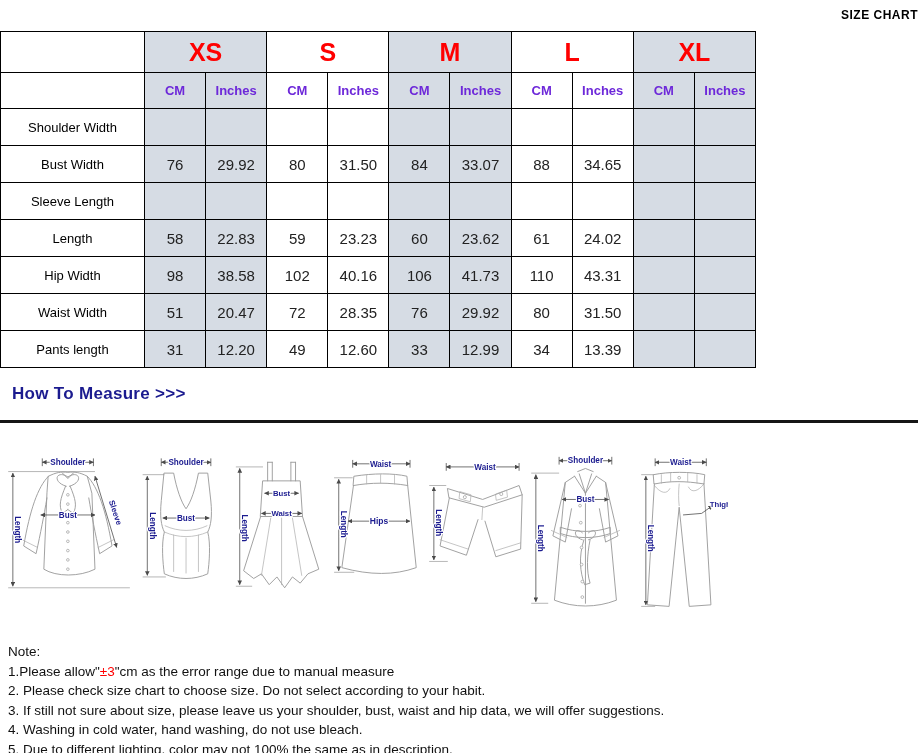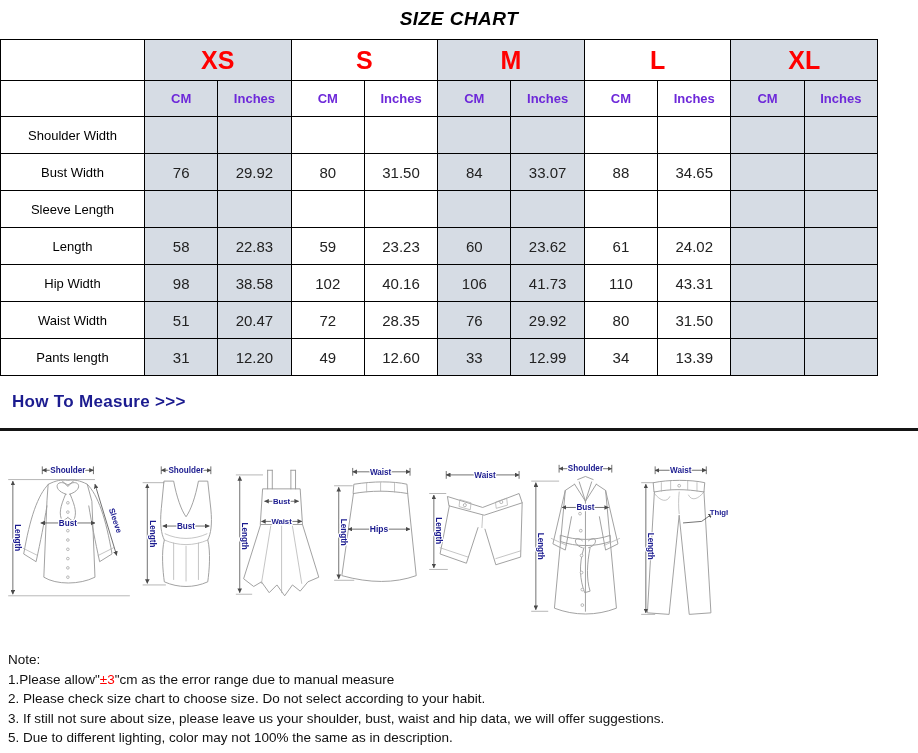--- a/index.html
+++ b/index.html
@@ -1,18 +1,18 @@
 <!DOCTYPE html>
 <html><head>
 <meta charset="utf-8">
 <style>
   html,body{margin:0;padding:0;background:#fff;}
   body{width:918px;height:753px;font-family:"Liberation Sans",sans-serif;color:#111;overflow:hidden;}
-  .page-title{text-align:center;font-size:19px;font-weight:bold;margin:8px 0 9px 0;color:#000;letter-spacing:.5px;font-style:italic;}
-  table.size-table{border-collapse:collapse;table-layout:fixed;width:878px;}
+  .page-title{text-align:right;font-size:12px;font-weight:bold;margin:8px 0 9px 0;color:#000;letter-spacing:.5px;}
+  table.size-table{border-collapse:collapse;table-layout:fixed;width:756px;}
   table.size-table td{border:1px solid #000;text-align:center;vertical-align:middle;padding:0;overflow:hidden;white-space:nowrap;}
   td.col-label{width:144px;}
   tr.size-row td{height:40px;font-size:25px;font-weight:bold;color:#ff0000;}
   tr.unit-row td{height:35px;font-size:13px;font-weight:bold;color:#6d28d9;}
   tr.data-row td{height:36px;font-size:15px;color:#222;}
   tr.data-row td.lbl{font-size:13px;color:#000;}
   .g{background:#d6dce4;}
   .htm-heading{margin:16px 0 16px 12px;font-size:17px;font-weight:bold;color:#1b1b8f;letter-spacing:.3px;}
   .htm-rule{border:none;border-top:3px solid #151515;margin:5px 0 0 0;width:918px;}
   .diagrams{display:flex;width:730px;height:202px;margin-top:9px;align-items:flex-start;justify-content:space-between;padding:0 2px;box-sizing:border-box;}
@@ -311,14 +311,15 @@
     <path class="meas" d="M62,78 L86,76 L100,66" marker-end="url(#ar)"></path>
     <text x="110" y="68" style="font-size:10px">Thigh</text>
   </svg>
 </div>
 
 <div class="notes">
   <p>Note:</p>
   <p><span>1.Please allow"</span><span class="red">±3</span><span>"cm as the error range due to manual measure</span></p>
   <p>2. Please check size chart to choose size. Do not select according to your habit.</p>
   <p>3. If still not sure about size, please leave us your shoulder, bust, waist and hip data, we will offer suggestions.</p>
+  <p>4. Washing in cold water, hand washing, do not use bleach.</p>
   <p>5. Due to different lighting, color may not 100% the same as in description.</p>
 </div>
 
 </body></html>

